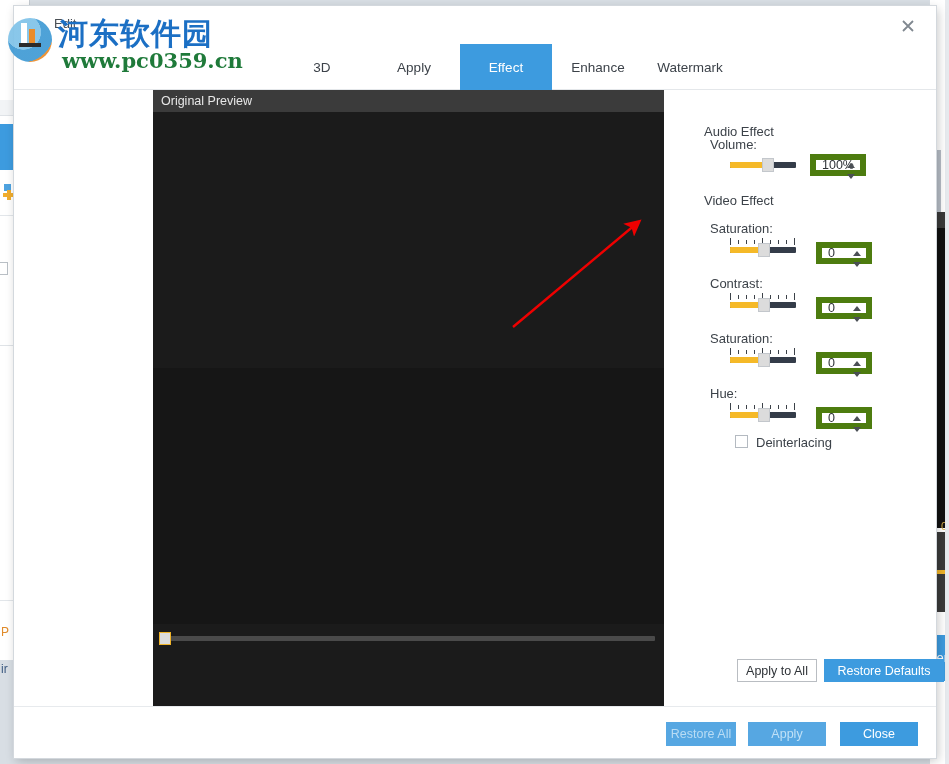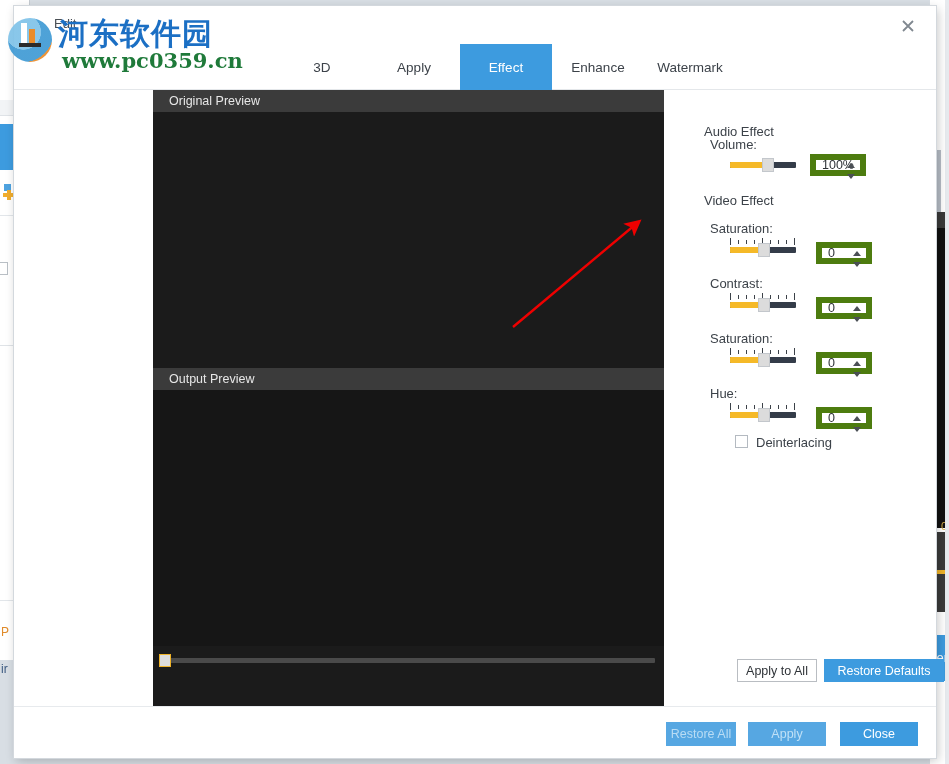--- a/index.html
+++ b/index.html
@@ -127,21 +127,21 @@
     background: #ffffff;
   }
 
   
   #preview-col {
     position: absolute; left: 139px; top: 0; width: 511px; height: 626px;
     background: #1b1b1b;
   }
   .pv-header {
     height: 22px; background: #3b3b3b; color: #e7e7e7;
-    font-size: 12.5px; display: flex; align-items: center; padding-left: 16px;
+    font-size: 12.5px; display: flex; align-items: center; padding-left: 8px;
   }
   #orig-video { height: 256px; background: #1b1b1b; position: relative; }
   #out-video  { height: 256px; background: #161616; }
 
   #red-arrow { position: absolute; left: 355px; top: 100px; pointer-events:none; }
 
   
   #scrubber {
     height: 30px; background: #1b1b1b; position: relative;
   }
@@ -334,21 +334,20 @@
       <div id="orig-video">
         <svg id="red-arrow" width="140" height="120" viewBox="0 0 140 120">
           <defs>
             <marker id="ah" markerWidth="7" markerHeight="7" refX="4" refY="3.5" orient="auto">
               <path d="M0,0 L7,3.5 L0,7 L1.6,3.5 z" fill="#ef0000"></path>
             </marker>
           </defs>
           <line x1="5" y1="115" x2="128" y2="12" stroke="#ef0000" stroke-width="2.4" marker-end="url(#ah)"></line>
         </svg>
       </div>
-      <div class="pv-header">Output Preview</div>
       <div id="out-video"></div>
       <div id="scrubber">
         <div id="scrub-track"></div>
         <div id="scrub-handle"></div>
       </div>
     </div>
 
     <div id="transport">
       <div class="tp-btn" style="margin-left:10px;">
         <svg width="14" height="14" viewBox="0 0 14 14">

